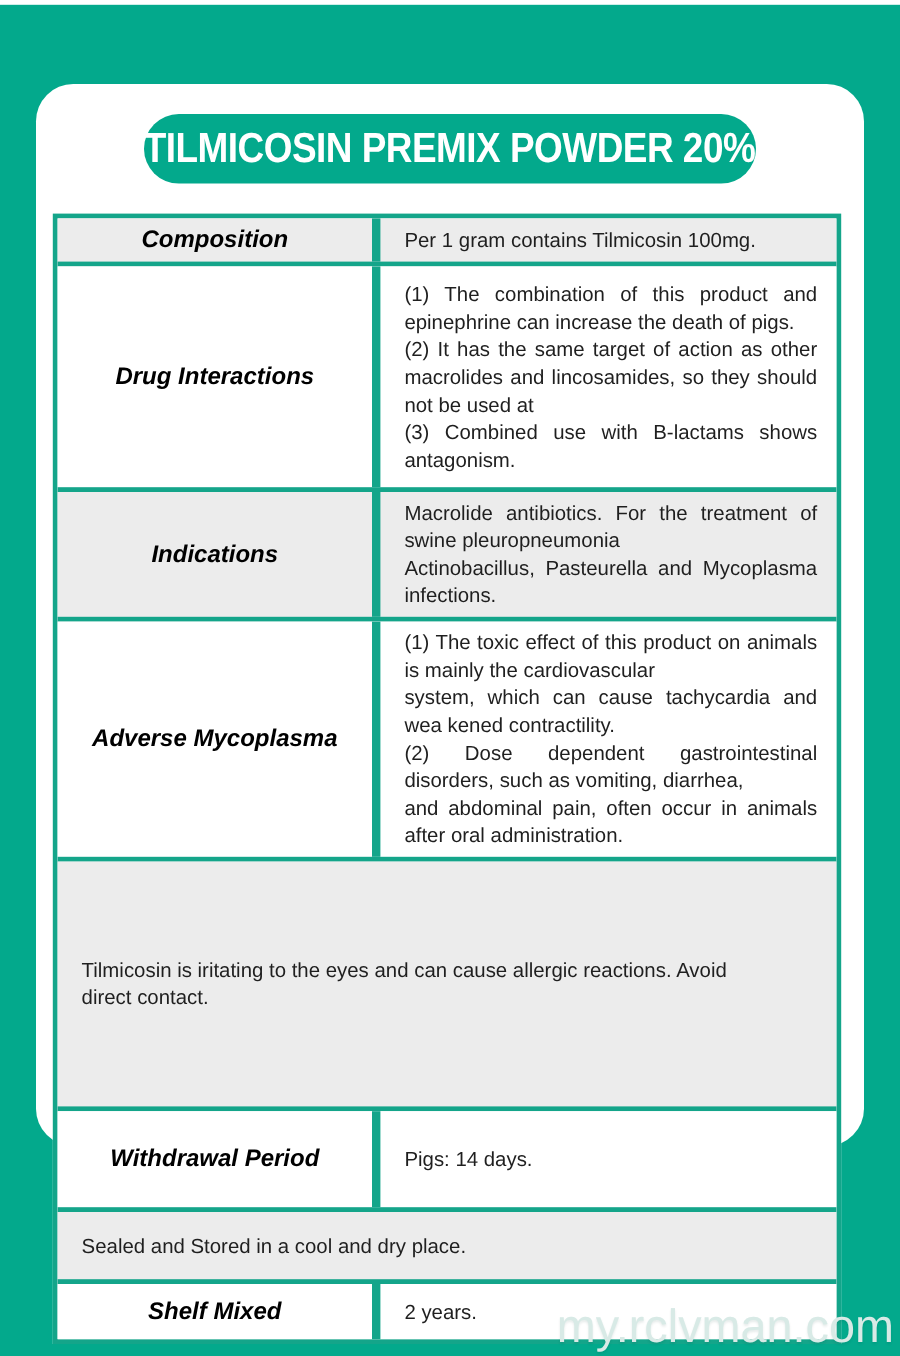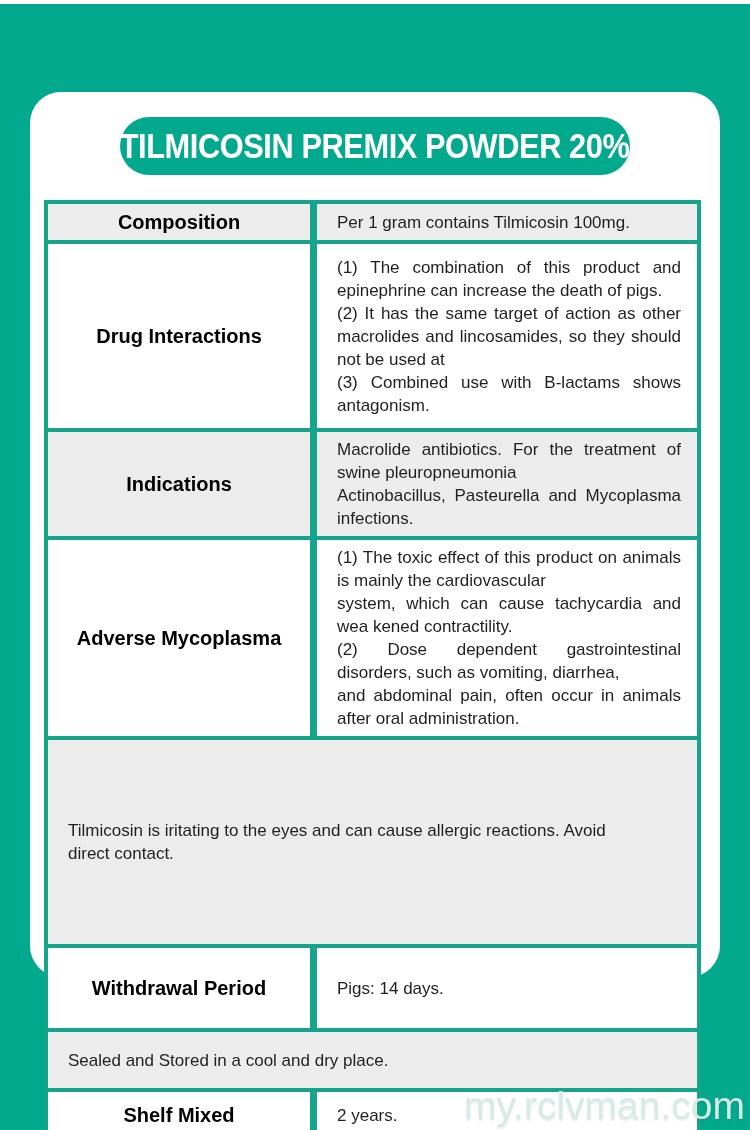--- a/index.html
+++ b/index.html
@@ -17,21 +17,20 @@
   .top-strip{
     position:absolute;top:0;left:0;width:750px;height:4px;
     background:#ffffff;
   }
   .card{
     position:absolute;
     left:30px;top:70px;
     width:690px;height:885px;
     background:var(--card-white,#ffffff);
     border-radius:31px;
-    margin-top:22px;
   }
   .title-pill{
     position:absolute;
     left:50%;top:25px;
     transform:translateX(-50%);
     width:510px;height:58px;
     background:var(--teal,#03A98C);
     border-radius:29px;
     display:flex;align-items:center;justify-content:center;
   }
@@ -60,20 +59,21 @@
   }
   .t-row:last-child{border-bottom:none;}
   .t-row:nth-child(odd){background:var(--row-gray,#ECECEC);}
   .label-cell{
     width:246px;flex:0 0 246px;
     border-right:7px solid var(--border-teal,#14A58A);
     display:flex;align-items:center;justify-content:center;
     text-align:center;
     padding:4px 8px;
     box-sizing:content-box;
+    font-style:italic;
   }
   .label-text{
     font-size:20px;font-weight:bold;
     color:#000000;
     line-height:1.15;
     white-space:pre-line;
   }
   .value-cell{
     flex:1;
     display:flex;align-items:center;

